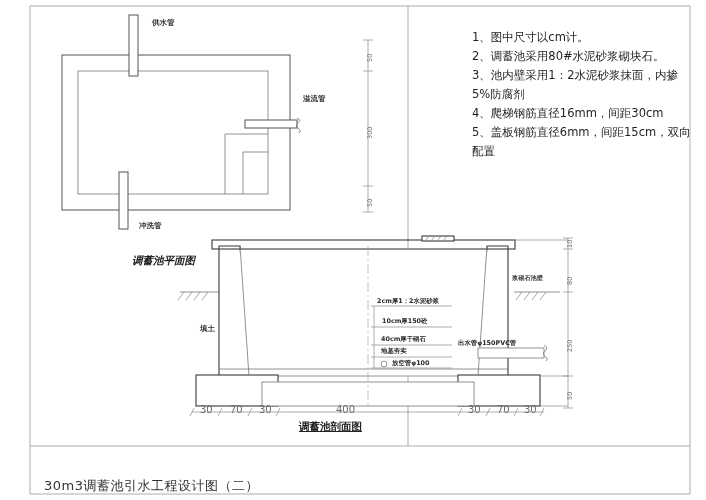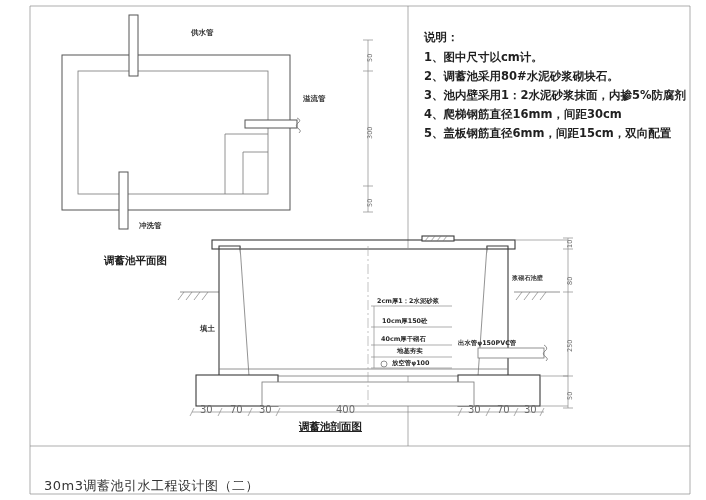--- a/index.html
+++ b/index.html
@@ -46,21 +46,21 @@
     left: 424px;
     top: 28px;
     width: 270px;
     color: #1f1f1f;
     font-size: 11.5px;
     line-height: 19px;
     font-weight: bold;
   }
   .notes .note-title { font-size: 11.5px; font-weight: bold; margin-bottom: 1px; }
   .notes ol { margin: 0; padding: 0; list-style: none; }
-  .notes li { font-size: 11.5px; font-weight: bold; }
+  .notes li { font-size: 11.5px; font-weight: normal; margin-left: 48px; }
 
   .lbl-sm { font-size: 7.5px; font-weight: bold; color: #333; }
   .lbl-xs { font-size: 6.2px; font-weight: bold; color: #3a3a3a; }
   .lbl-dim { font-size: 10px; color: #6b6b6b; font-weight: normal; }
   .lbl-dimv {
     font-size: 6.5px; color: #6b6b6b;
     transform: rotate(-90deg);
     transform-origin: left top;
     position: absolute;
   }
@@ -196,48 +196,47 @@
         <line class="ln-dim" x1="280" y1="408" x2="276" y2="416"></line>
         <line class="ln-dim" x1="462" y1="408" x2="458" y2="416"></line>
         <line class="ln-dim" x1="490" y1="408" x2="486" y2="416"></line>
         <line class="ln-dim" x1="518" y1="408" x2="514" y2="416"></line>
         <line class="ln-dim" x1="544" y1="408" x2="540" y2="416"></line>
       </g>
     </g>
   </svg>
 
   <div class="notes">
-    <div class="note-title cjk">说明：</div>
     <ol>
       <li class="cjk">1、图中尺寸以cm计。</li>
       <li class="cjk">2、调蓄池采用80#水泥砂浆砌块石。</li>
       <li class="cjk">3、池内壁采用1：2水泥砂浆抹面，内掺5%防腐剂</li>
       <li class="cjk">4、爬梯钢筋直径16mm，间距30cm</li>
       <li class="cjk">5、盖板钢筋直径6mm，间距15cm，双向配置</li>
     </ol>
   </div>
 
-  <div class="txt cjk lbl-sm" style="left:152px; top:29px;margin-left:39px;">供水管</div>
+  <div class="txt cjk lbl-sm" style="left:152px; top:19px;">供水管</div>
   <div class="txt cjk lbl-sm" style="left:303px; top:95px;">溢流管</div>
   <div class="txt cjk lbl-sm" style="left:139px; top:222px;font-family:Liberation Mono, monospace;">冲洗管</div>
 
   <div class="lbl-dimv" style="left:366px; top:62px;">50</div>
   <div class="lbl-dimv" style="left:366px; top:139px;">300</div>
   <div class="lbl-dimv" style="left:366px; top:207px;">50</div>
 
-  <div class="txt cjk title-view" style="left:104px; top:254px;">调蓄池平面图</div>
+  <div class="txt cjk title-view" style="left:132px; top:254px;font-style:italic;">调蓄池平面图</div>
 
   <div class="txt cjk lbl-sm" style="left:200px; top:325px;">填土</div>
   <div class="txt cjk lbl-xs" style="left:512px; top:274px;">浆砌石池壁</div>
   <div class="txt cjk annot" style="left:458px; top:340px;">出水管φ150PVC管</div>
 
   <div class="txt cjk annot" style="left:377px; top:296px; white-space:normal; width:78px; line-height:10px;">2cm厚1：2水泥砂浆</div>
   <div class="txt cjk annot" style="left:382px; top:318px;">10cm厚150砼</div>
   <div class="txt cjk annot" style="left:381px; top:336px;">40cm厚干砌石</div>
-  <div class="txt cjk annot" style="left:397px; top:348px;">地基夯实</div>
+  <div class="txt cjk annot" style="left:381px; top:348px;">地基夯实</div>
   <div class="txt cjk annot" style="left:392px; top:360px;">放空管φ100</div>
 
   <div class="txt lbl-dim" style="left:200px; top:404px;">30</div>
   <div class="txt lbl-dim" style="left:230px; top:404px;">70</div>
   <div class="txt lbl-dim" style="left:259px; top:404px;">30</div>
   <div class="txt lbl-dim" style="left:336px; top:404px;">400</div>
   <div class="txt lbl-dim" style="left:468px; top:404px;">30</div>
   <div class="txt lbl-dim" style="left:497px; top:404px;">70</div>
   <div class="txt lbl-dim" style="left:524px; top:404px;">30</div>
 

